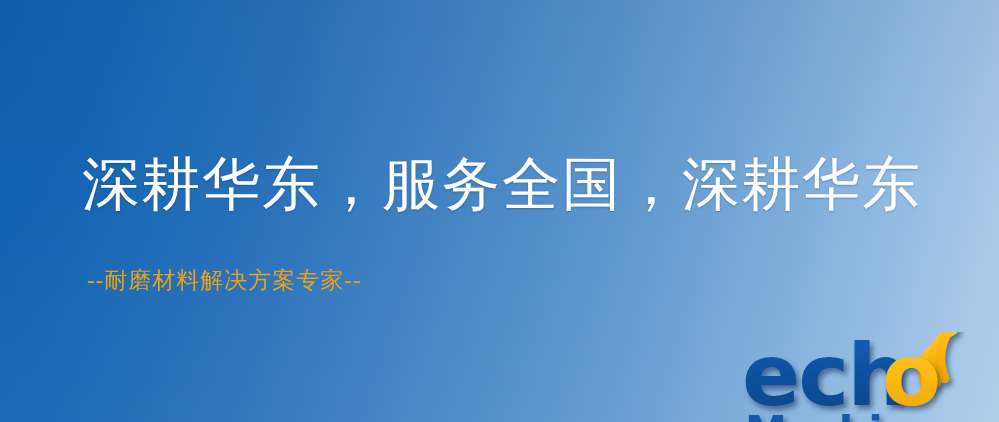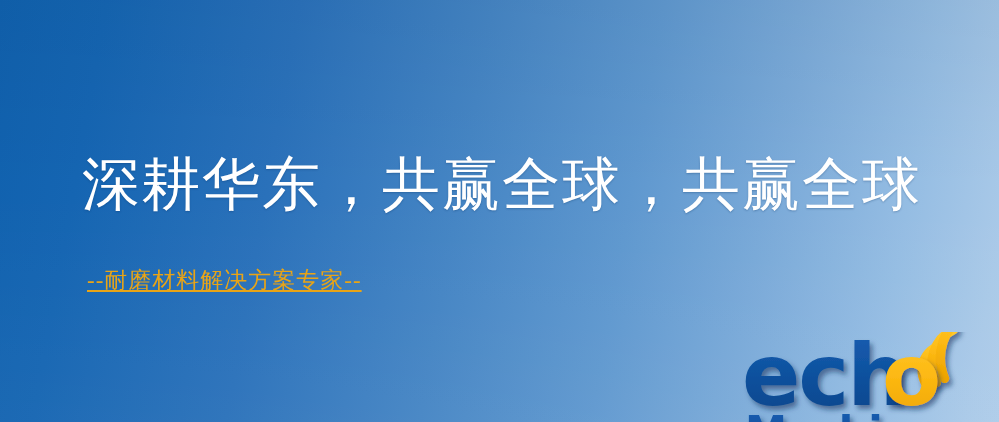--- a/index.html
+++ b/index.html
@@ -59,21 +59,20 @@
     left: 87px;
     top: 267px;
     margin: 0;
     font-family: "Liberation Serif", "DejaVu Serif", serif;
     font-weight: 400;
     font-size: 23px;
     line-height: 28px;
     letter-spacing: 1px;
     color: #e8a417;
     white-space: nowrap;
-    text-decoration: underline;
   }
 
   
   #logo {
     position: absolute;
     left: 742px;
     top: 292px;
     width: 257px;
     height: 130px;
     margin-top: 40px;
@@ -84,21 +83,21 @@
     font-family: "DejaVu Sans", sans-serif;
   }
 </style>
 </head>
 <body>
 
 <div id="banner">
 
   <div id="sheen"></div>
 
-  <h1 id="headline">深耕华东，共赢全球，共赢全球</h1>
+  <h1 id="headline">深耕华东，服务全国，深耕华东</h1>
 
   <p id="subtitle">--耐磨材料解决方案专家--</p>
 
   <div id="logo">
     <svg width="257" height="130" viewBox="0 0 257 130" xmlns="http://www.w3.org/2000/svg">
       <defs>
         <linearGradient id="blueGrad" x1="0" y1="0" x2="0" y2="1">
           <stop offset="0%" stop-color="#1a5fb4"></stop>
           <stop offset="45%" stop-color="#0f52a0"></stop>
           <stop offset="100%" stop-color="#0b4589"></stop>

